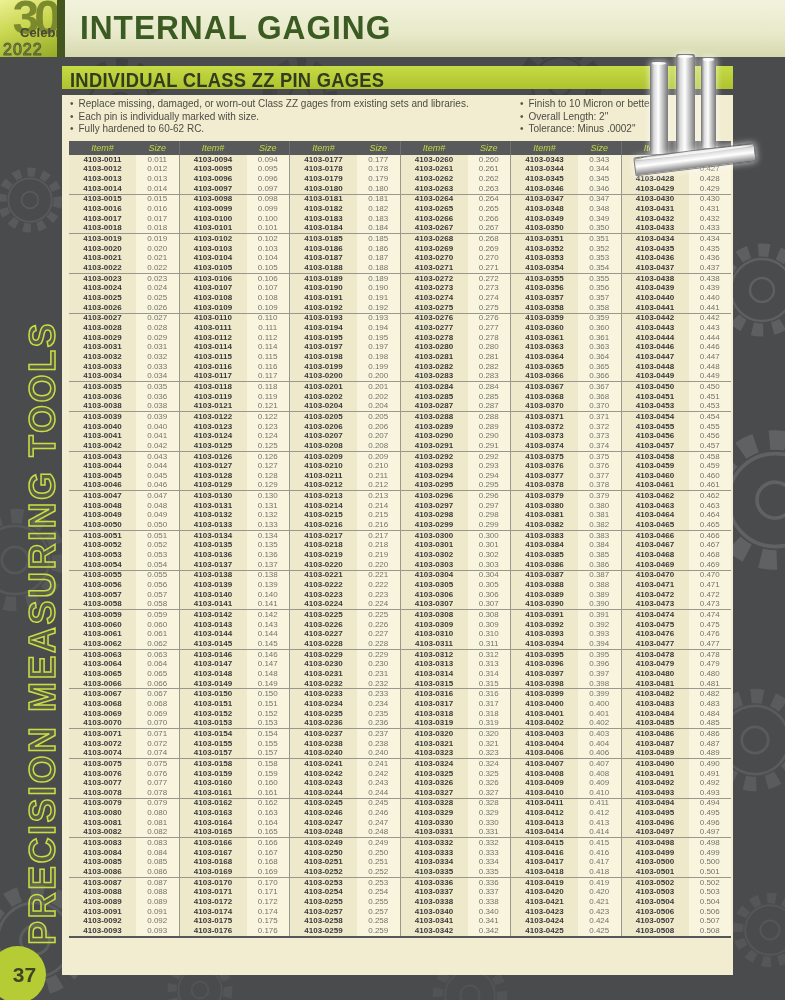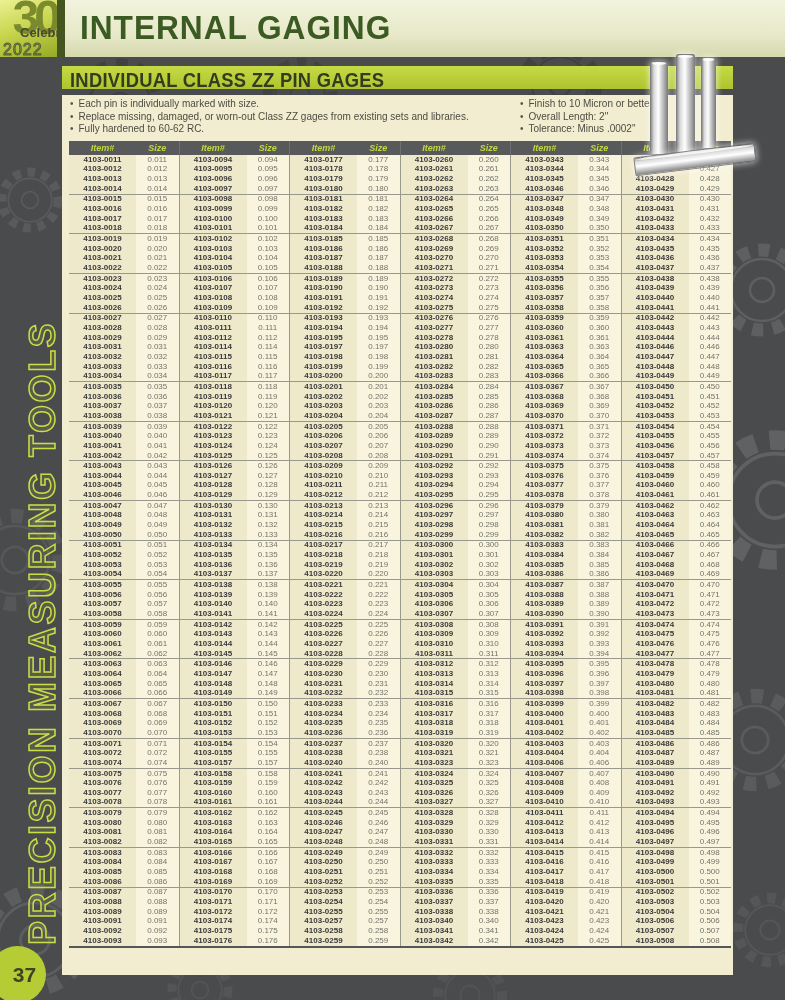--- a/index.html
+++ b/index.html
@@ -53,21 +53,21 @@
   .bullets-left{left:8px;width:440px;}
   .bullets-right{left:458px;width:200px;}
   .bullets li::before{content:"\2022";margin-right:5px;color:#55554a;}
   
   .table-wrap{position:absolute;left:7px;top:46px;width:657px;}
   table.gage-table{
     border-collapse:collapse;table-layout:fixed;width:657px;
     border-bottom:2px solid #55565a;
   }
   .gage-table th{
-    background:#58595b;color:#c3d840;font-size:9px;font-weight:bold;font-style:italic;
+    background:#58595b;color:#c3d840;font-size:9px;font-weight:normal;font-style:italic;
     height:14px;padding:0;margin-left:8px;
   }
   .gage-table th.h-item{width:67px;}
   .gage-table th.h-size{width:42.5px;}
   .gage-table th.sep{border-left:1px solid #6e6f71;}
   .gage-table td{
     height:9.66px;padding:0;font-size:8px;line-height:1;text-align:center;
     white-space:nowrap;overflow:hidden;
   }
   .gage-table td.c-item{font-weight:bold;color:#39393b;background:#efe9cb;}
@@ -142,22 +142,22 @@
   <div class="logo-strip"></div>
   <div class="page-title">INTERNAL GAGING</div>
 </div>
 
 <div class="section-bar">
   <div class="section-title">INDIVIDUAL CLASS ZZ PIN GAGES</div>
 </div>
 
 <div class="panel">
   <ul class="bullets bullets-left">
+      <li>Replace missing, damaged, or worn-out Class ZZ gages from existing sets and libraries.</li>
       <li>Each pin is individually marked with size.</li>
-      <li>Replace missing, damaged, or worn-out Class ZZ gages from existing sets and libraries.</li>
       <li>Fully hardened to 60-62 RC.</li>
     </ul>
   <ul class="bullets bullets-right">
       <li>Finish to 10 Micron or better.</li>
       <li>Overall Length: 2"</li>
       <li>Tolerance: Minus .0002"</li>
     </ul>
 
   <div class="table-wrap">
     <table class="gage-table">
@@ -521,34 +521,20 @@
             <td class="c-size">0.119</td>
             <td class="c-item sep">4103-0202</td>
             <td class="c-size">0.202</td>
             <td class="c-item sep">4103-0285</td>
             <td class="c-size">0.285</td>
             <td class="c-item sep">4103-0368</td>
             <td class="c-size">0.368</td>
             <td class="c-item sep">4103-0451</td>
             <td class="c-size">0.451</td>
           </tr>
-          <tr>
-            <td class="c-item">4103-0037</td>
-            <td class="c-size">0.037</td>
-            <td class="c-item sep">4103-0120</td>
-            <td class="c-size">0.120</td>
-            <td class="c-item sep">4103-0203</td>
-            <td class="c-size">0.203</td>
-            <td class="c-item sep">4103-0286</td>
-            <td class="c-size">0.286</td>
-            <td class="c-item sep">4103-0369</td>
-            <td class="c-size">0.369</td>
-            <td class="c-item sep">4103-0452</td>
-            <td class="c-size">0.452</td>
-          </tr>
           <tr class="group-end">
             <td class="c-item">4103-0038</td>
             <td class="c-size">0.038</td>
             <td class="c-item sep">4103-0121</td>
             <td class="c-size">0.121</td>
             <td class="c-item sep">4103-0204</td>
             <td class="c-size">0.204</td>
             <td class="c-item sep">4103-0287</td>
             <td class="c-size">0.287</td>
             <td class="c-item sep">4103-0370</td>

